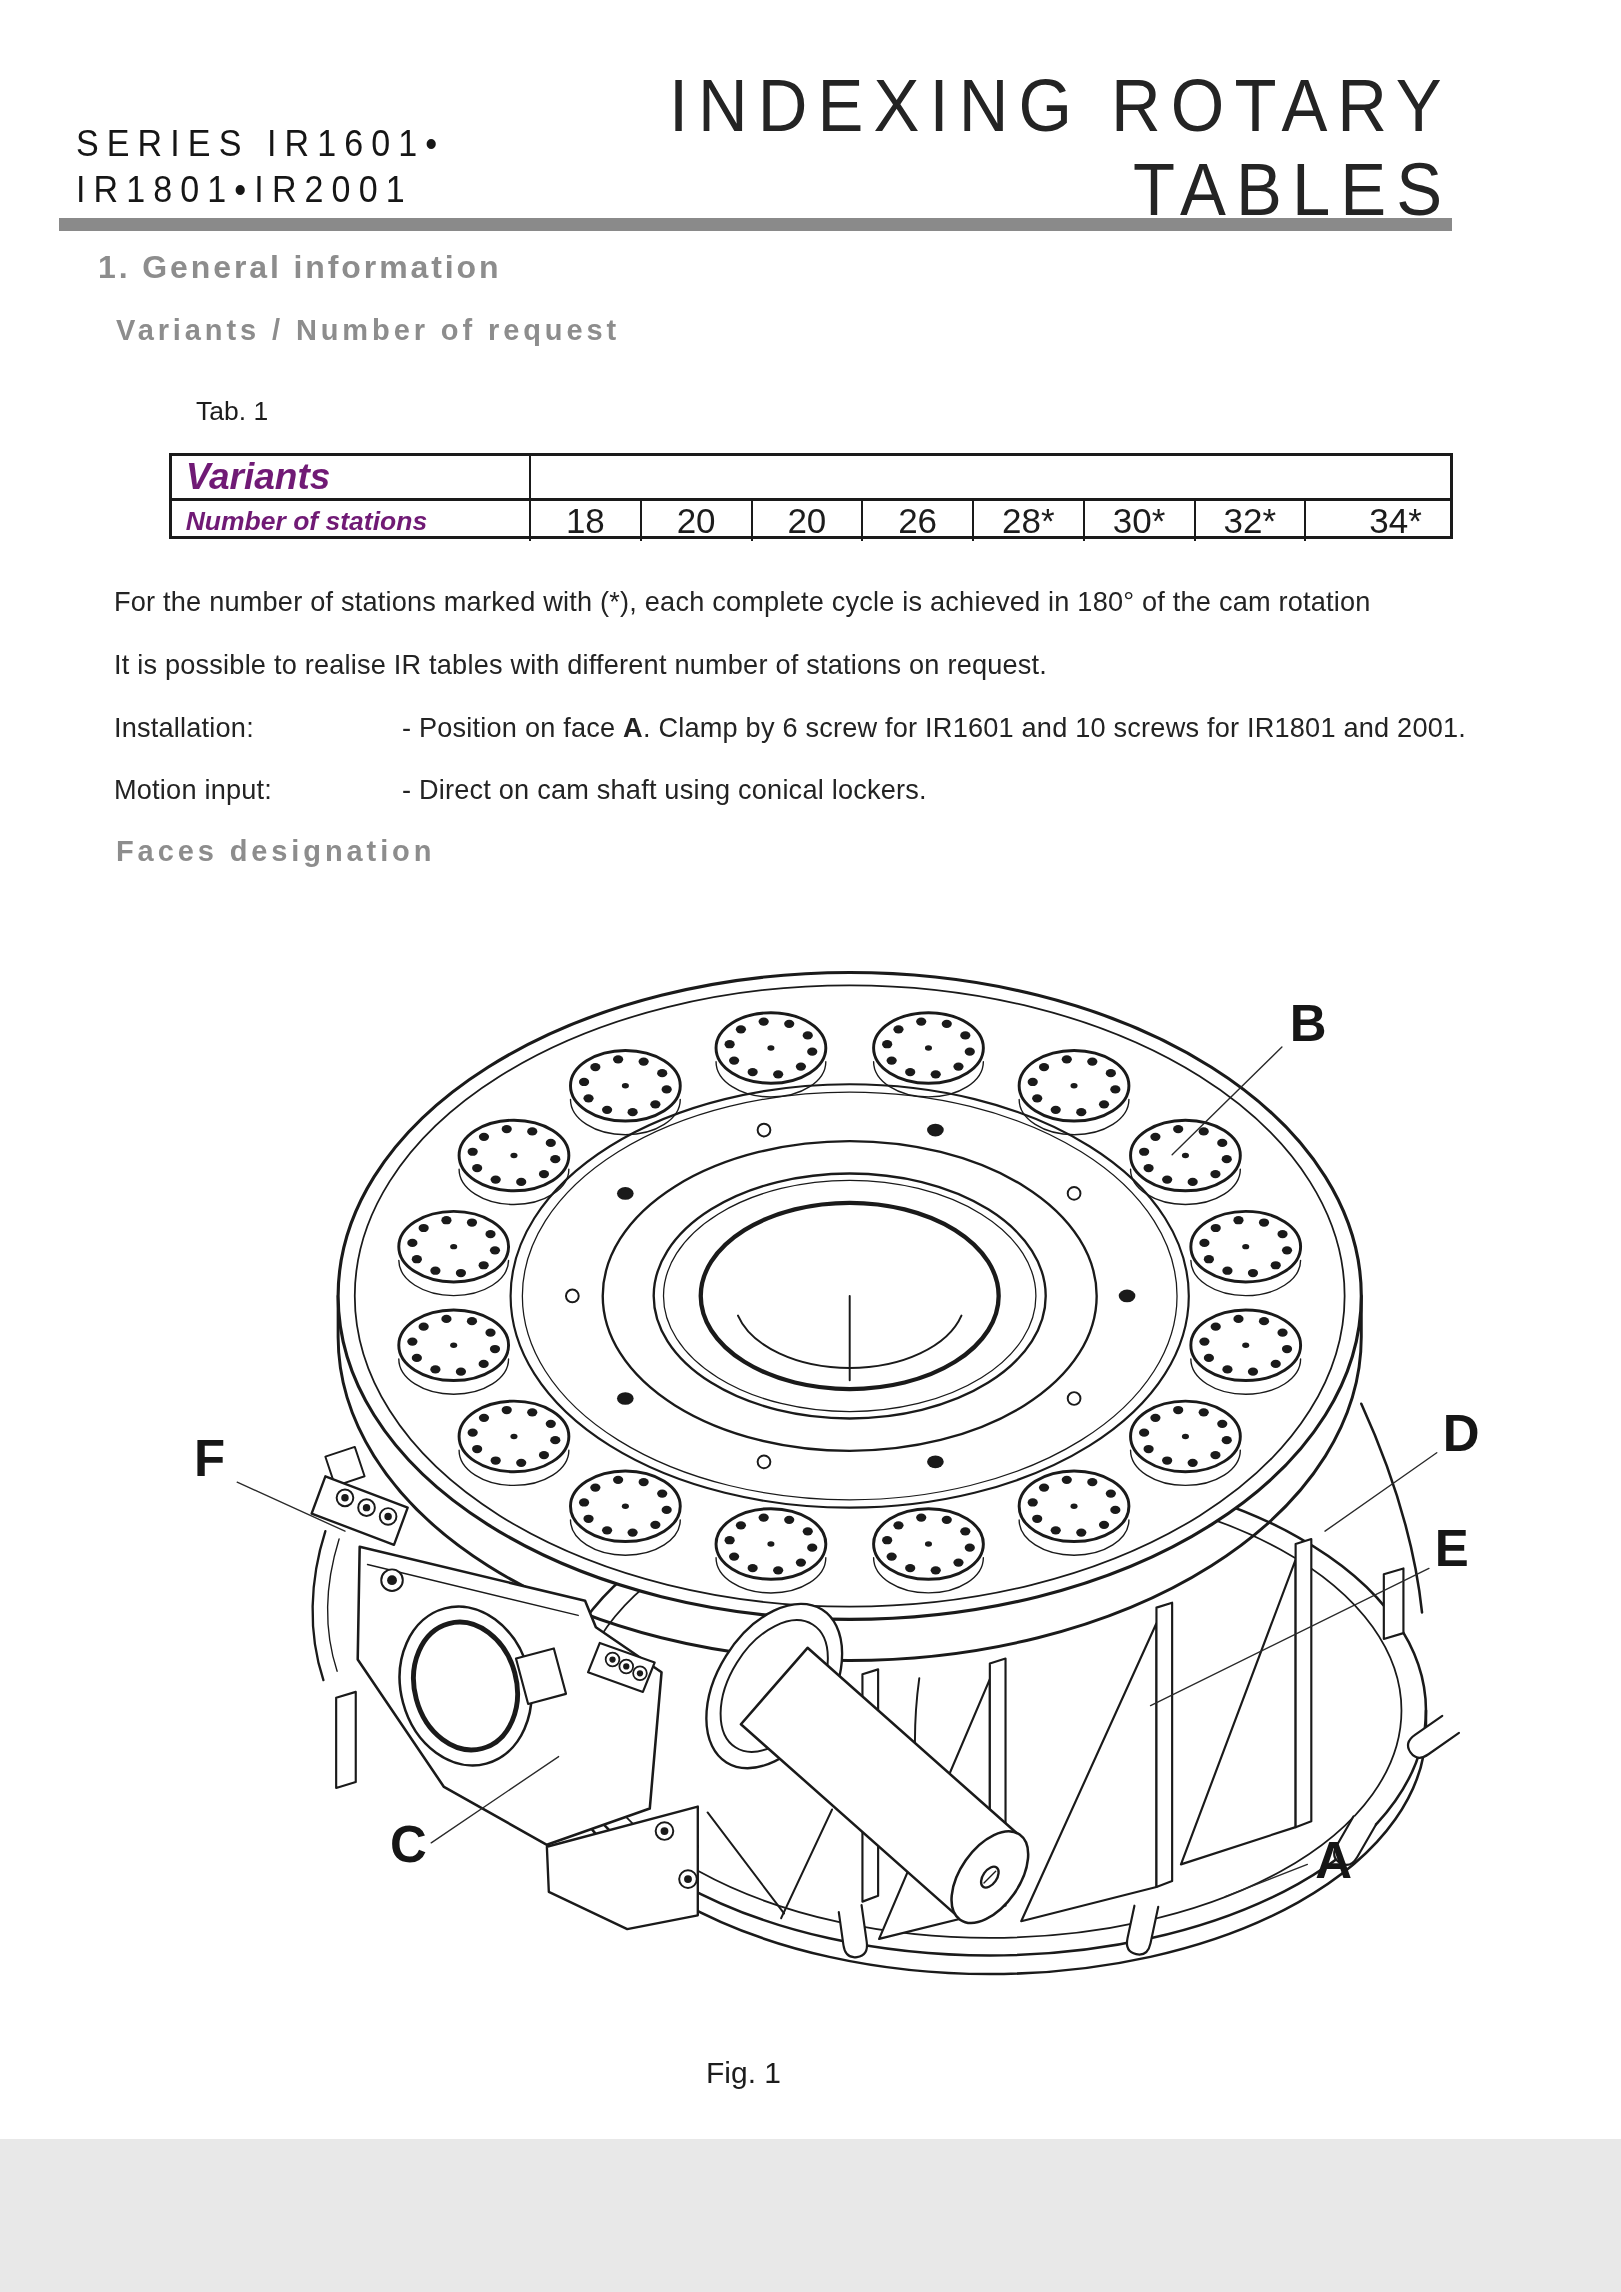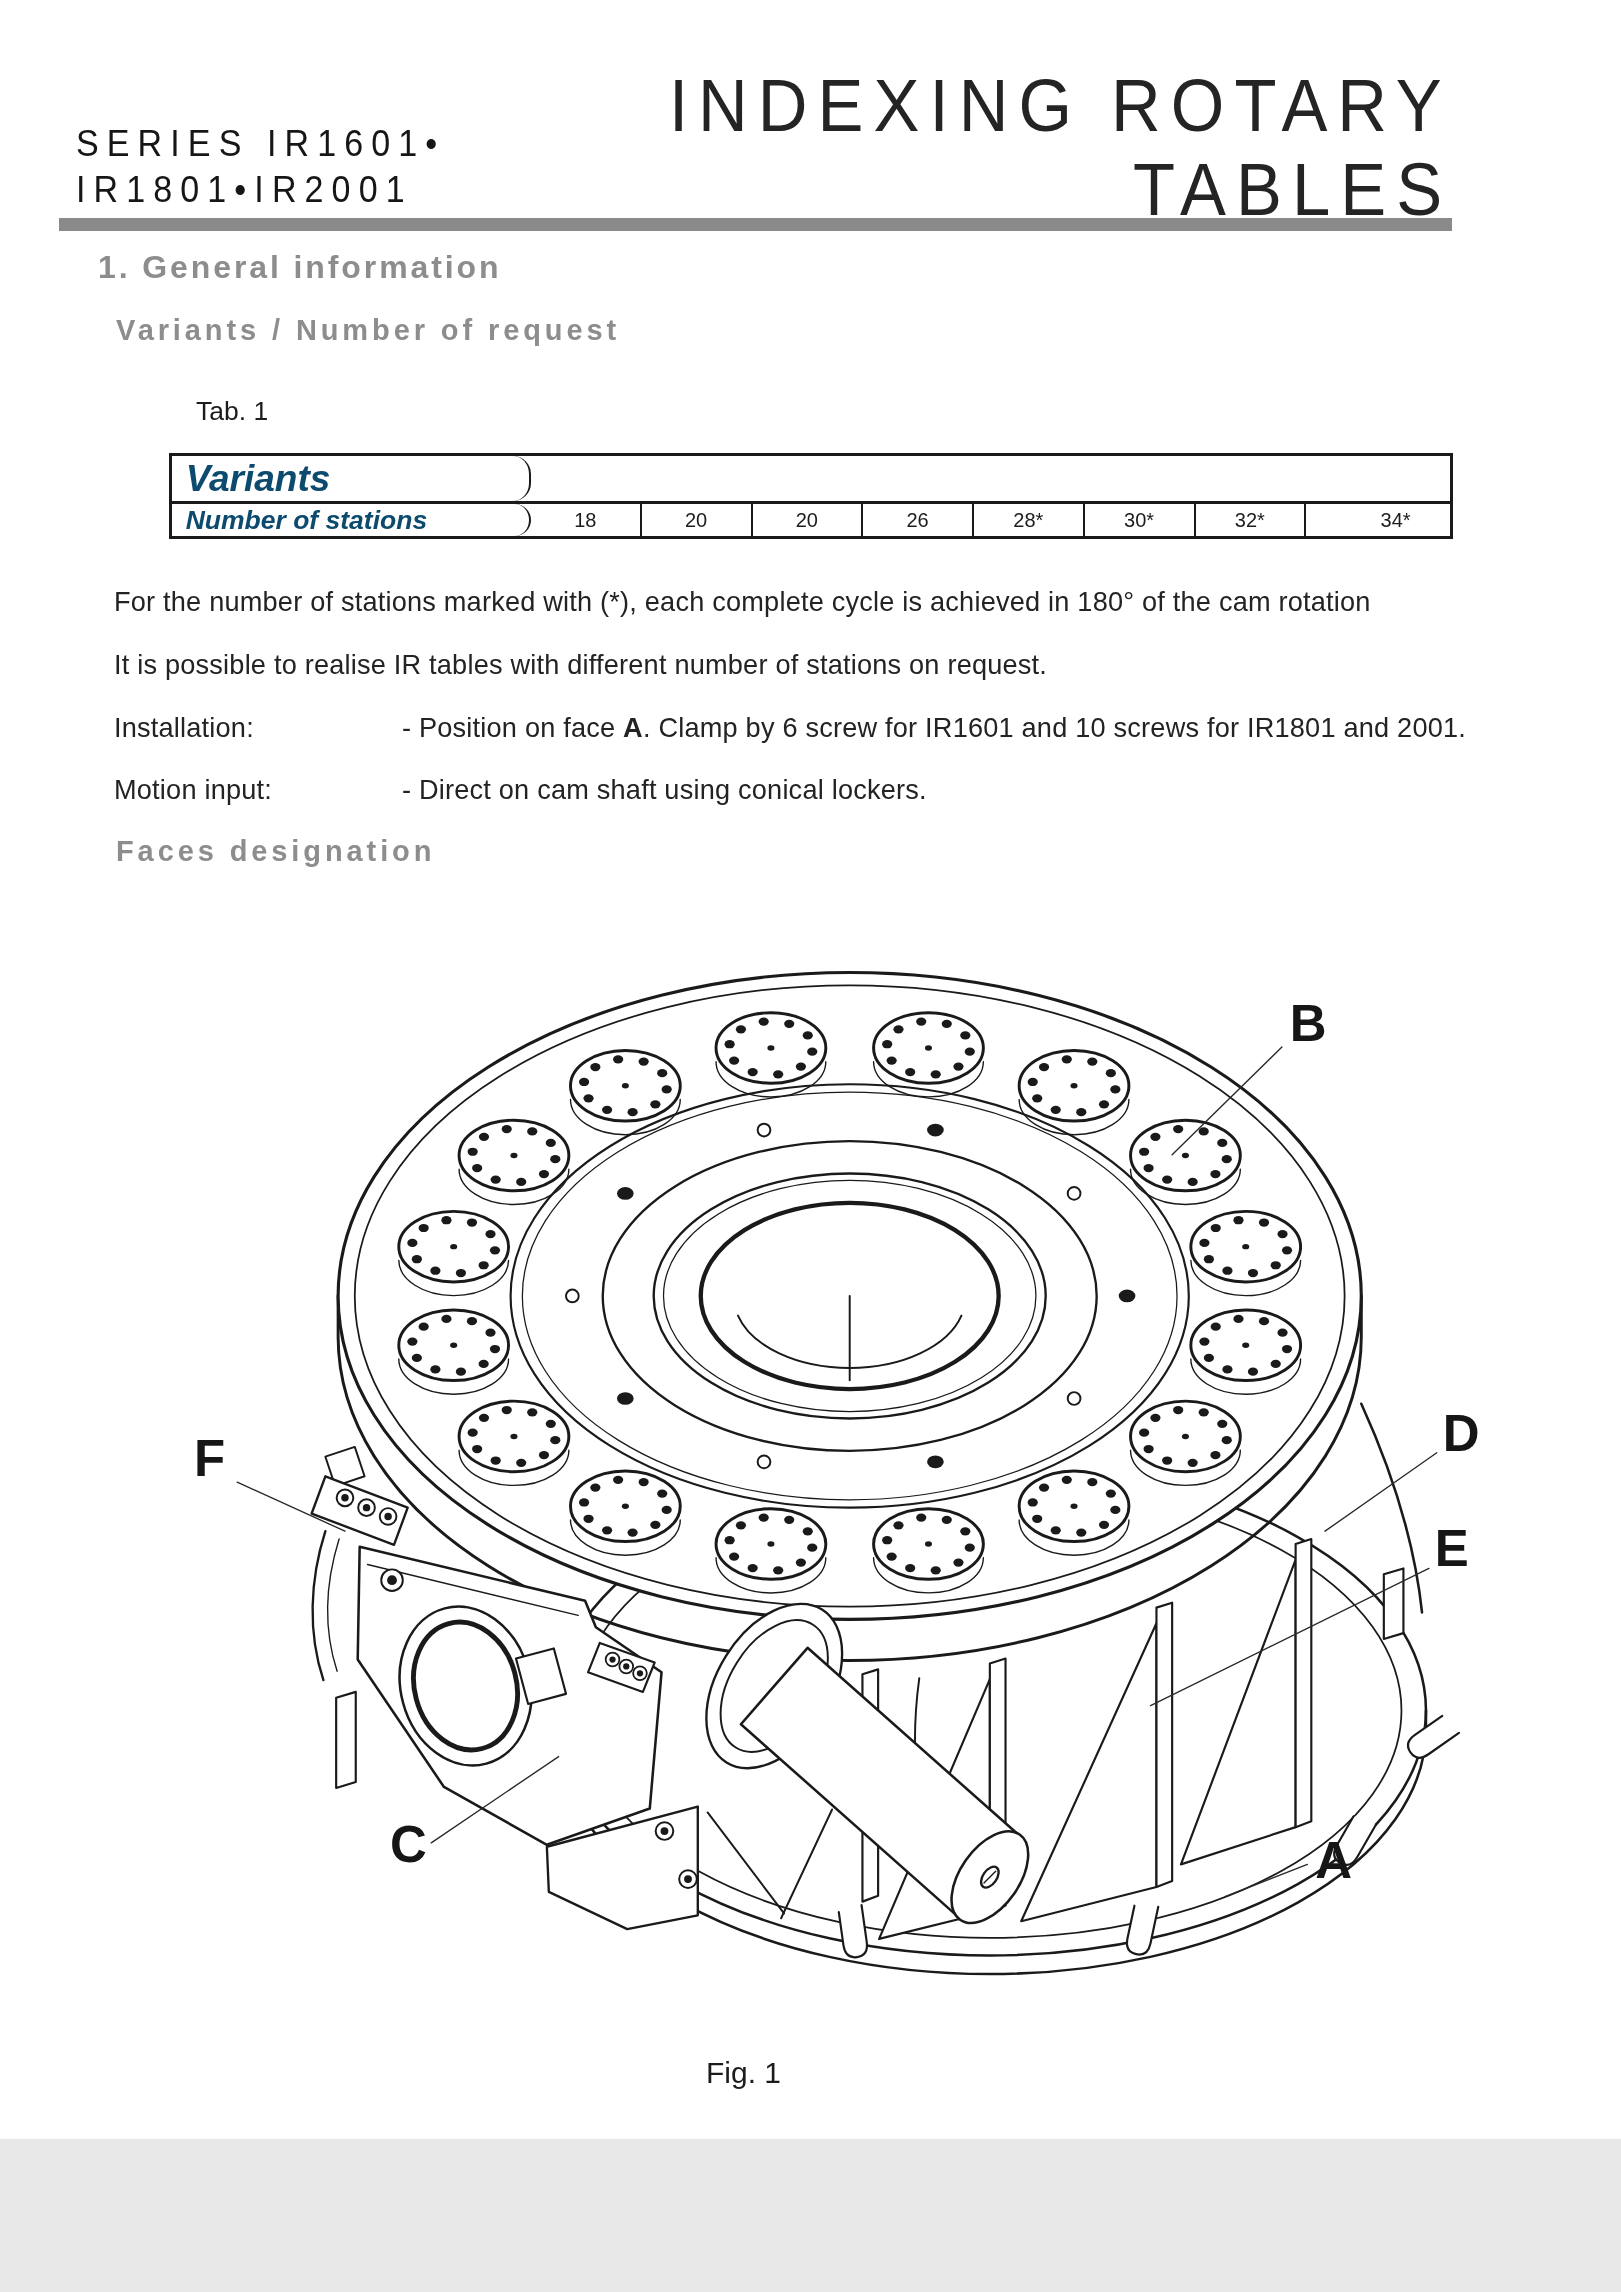--- a/index.html
+++ b/index.html
@@ -57,33 +57,32 @@
     background:#fff;
   }
   .t-row{display:flex;box-sizing:border-box;}
   .t-row1{height:48px;border-bottom:3.9px solid #1a1a1a;}
   .t-row2{flex:1;}
   .t-label-cell{
     width:359px;box-sizing:border-box;
     border-right:2.9px solid #1a1a1a;
     display:flex;align-items:center;
     padding-left:13.7px;
-    font-style:italic;font-weight:bold;color:#0c4a6e;
+    font-style:italic;font-weight:bold;color:#701a75;
     white-space:nowrap;
-    border-radius:18px;
   }
   .t-row1 .t-label-cell{font-size:37px;}
   .t-row2 .t-label-cell{font-size:26.5px;}
   .t-span-cell{
     flex:1;display:flex;align-items:center;justify-content:center;
     font-size:29px;color:#1c1c1c;
   }
   .t-num-cell{
     flex:1;display:flex;align-items:center;justify-content:center;
-    font-size:20px;color:#1c1c1c;
+    font-size:35px;color:#1c1c1c;
     border-right:2px solid #1a1a1a;box-sizing:border-box;
   }
   .t-num-cell:last-child{border-right:none;padding-left:35px;}
   
   .body-text{
     font-size:28px;color:#232323;letter-spacing:0.2px;white-space:nowrap;
     transform:scaleX(0.97);transform-origin:left top;
   }
   .p1{left:114px;top:586px;}
   .p2{left:114px;top:649px;}

